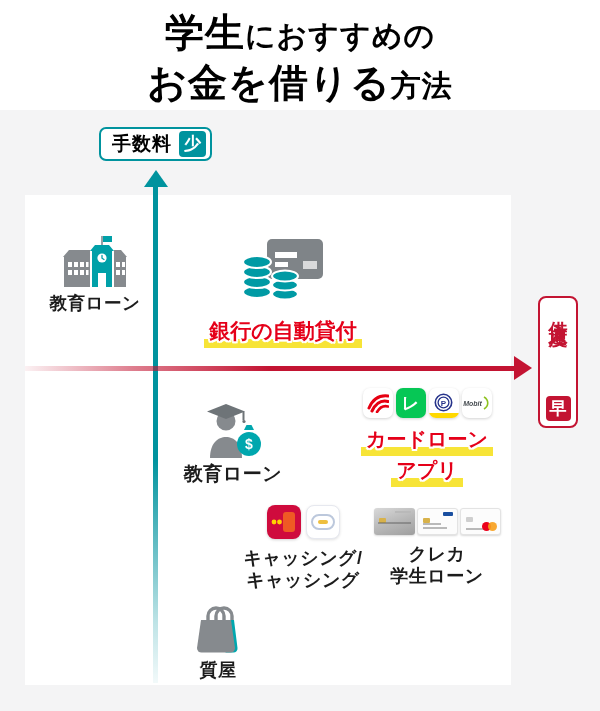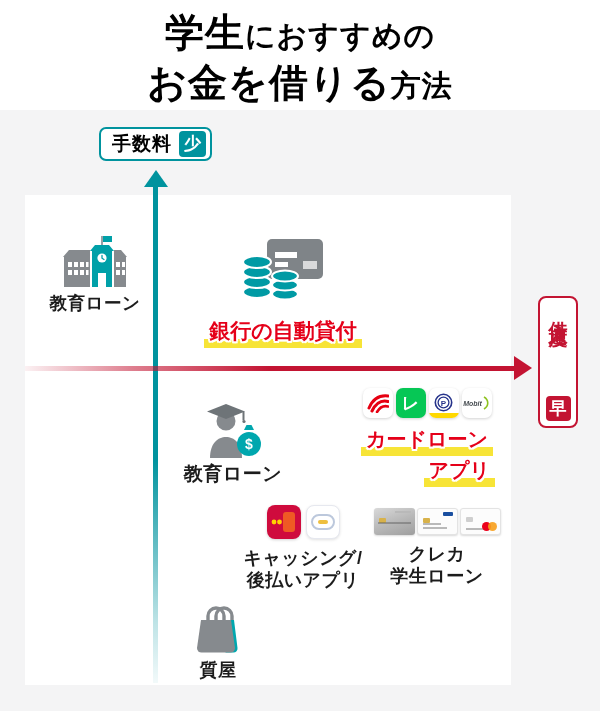--- a/index.html
+++ b/index.html
@@ -251,41 +251,41 @@
         </svg>
       </div>
       <div class="tile">
         <span class="mobit-text">Mobit</span>
         <svg width="7" height="14" viewBox="0 0 7 14" style="margin-left:1px;">
           <path d="M1 1 C6 4 6 10 1 13" fill="none" stroke="#8dc21f" stroke-width="1.6"></path>
         </svg>
       </div>
     </div>
     <div><span class="outline-red ybar" style="font-size:20px;">カードローン</span></div>
-    <div style="margin-top:1px;text-align:right;"><span class="outline-red ybar" style="font-size:20px;">アプリ</span></div>
+    <div style="margin-top:1px;"><span class="outline-red ybar" style="font-size:20px;">アプリ</span></div>
   </div>
 
   <div class="item item-sumaho">
     <div class="tile-row" style="gap:5px;">
       <div class="tile tile-lg vandle">
         <svg width="34" height="34" viewBox="0 0 34 34">
           <rect x="16" y="7" width="12" height="20" rx="3" fill="#ef5a24"></rect>
           <circle cx="7" cy="17" r="2.4" fill="#ffd400"></circle>
           <circle cx="12.5" cy="17" r="2.4" fill="#ffd400"></circle>
         </svg>
       </div>
       <div class="tile tile-lg b43">
         <svg width="26" height="18" viewBox="0 0 26 18">
           <rect x="2" y="2" width="22" height="14" rx="7" fill="none" stroke="#bcc8dc" stroke-width="2"></rect>
           <rect x="8" y="7" width="10" height="4" rx="2" fill="#eebf3f"></rect>
         </svg>
       </div>
     </div>
     <div class="item-label">キャッシング/</div>
-    <div class="item-label">後払いアプリ</div>
+    <div class="item-label">キャッシング</div>
   </div>
 
   <div class="item item-creca">
     <div class="card-row">
       <div class="ccard silver">
         <span class="chip"></span>
         <span class="cline"></span>
         <span class="tinytext" style="left:auto;right:4px;bottom:auto;top:3px;width:16px;"></span>
       </div>
       <div class="ccard white">

